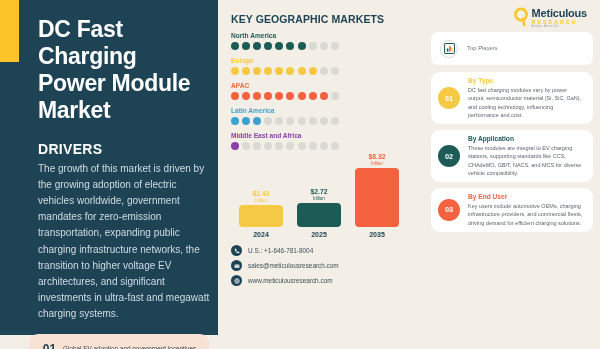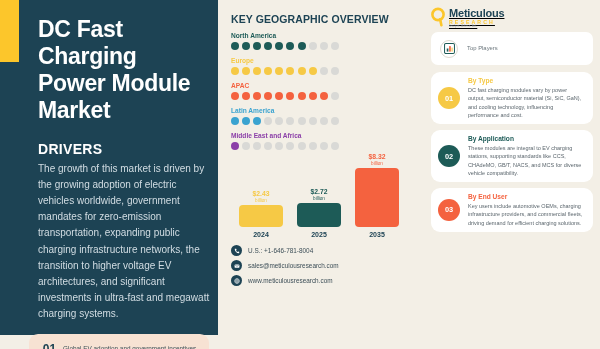--- a/index.html
+++ b/index.html
@@ -147,21 +147,21 @@
   }
   .contact-ico svg { display: block; }
   .contact-text { font-size: 6.4px; color: #3d4f58; }
 
   
   .right {
     width: 177px; flex: 1;
     padding: 5px 7px 0 8px;
     position: relative;
   }
-  .logo-wrap { display: flex; align-items: center; height: 27px; padding-right: 6px; text-decoration: underline; }
+  .logo-wrap { display: flex; justify-content: flex-end; align-items: center; height: 27px; padding-right: 6px; }
   .logo { display: flex; align-items: center; }
   .logo-mark { margin-right: 1px; }
   .logo-text { line-height: 1; }
   .logo-name { font-size: 11px; font-weight: bold; color: #1d4354; letter-spacing: -0.2px; display: block; }
   .logo-sub { font-size: 5.2px; font-weight: bold; color: #fcc62b; letter-spacing: 2.1px; display: block; margin-top: 1px; }
   .logo-tag { font-size: 2.6px; color: #9aa5ab; letter-spacing: 0.2px; display: block; margin-top: 1px; }
 
   .stat-card {
     background: #ffffff;
     border-radius: 7px;
@@ -227,21 +227,21 @@
         <div class="driver-text">Demand for reduced charging time (under 20 minutes)</div>
       </div>
       <div class="driver-card c3">
         <div class="driver-num">03</div>
         <div class="driver-text">Expansion of public charging infrastructure</div>
       </div>
     </div>
   </div>
 
   <div class="middle">
-    <div class="sec-title">KEY GEOGRAPHIC OVERVIEW</div>
+    <div class="sec-title">KEY GEOGRAPHIC MARKETS</div>
 
     <div id="regions">
         <div class="region">
           <div class="region-name" style="color: rgb(29, 91, 87);">North America</div>
           <div class="dots">
             <span class="dot" style="background: rgb(29, 91, 87);"></span>
             <span class="dot" style="background: rgb(29, 91, 87);"></span>
             <span class="dot" style="background: rgb(29, 91, 87);"></span>
             <span class="dot" style="background: rgb(29, 91, 87);"></span>
             <span class="dot" style="background: rgb(29, 91, 87);"></span>

